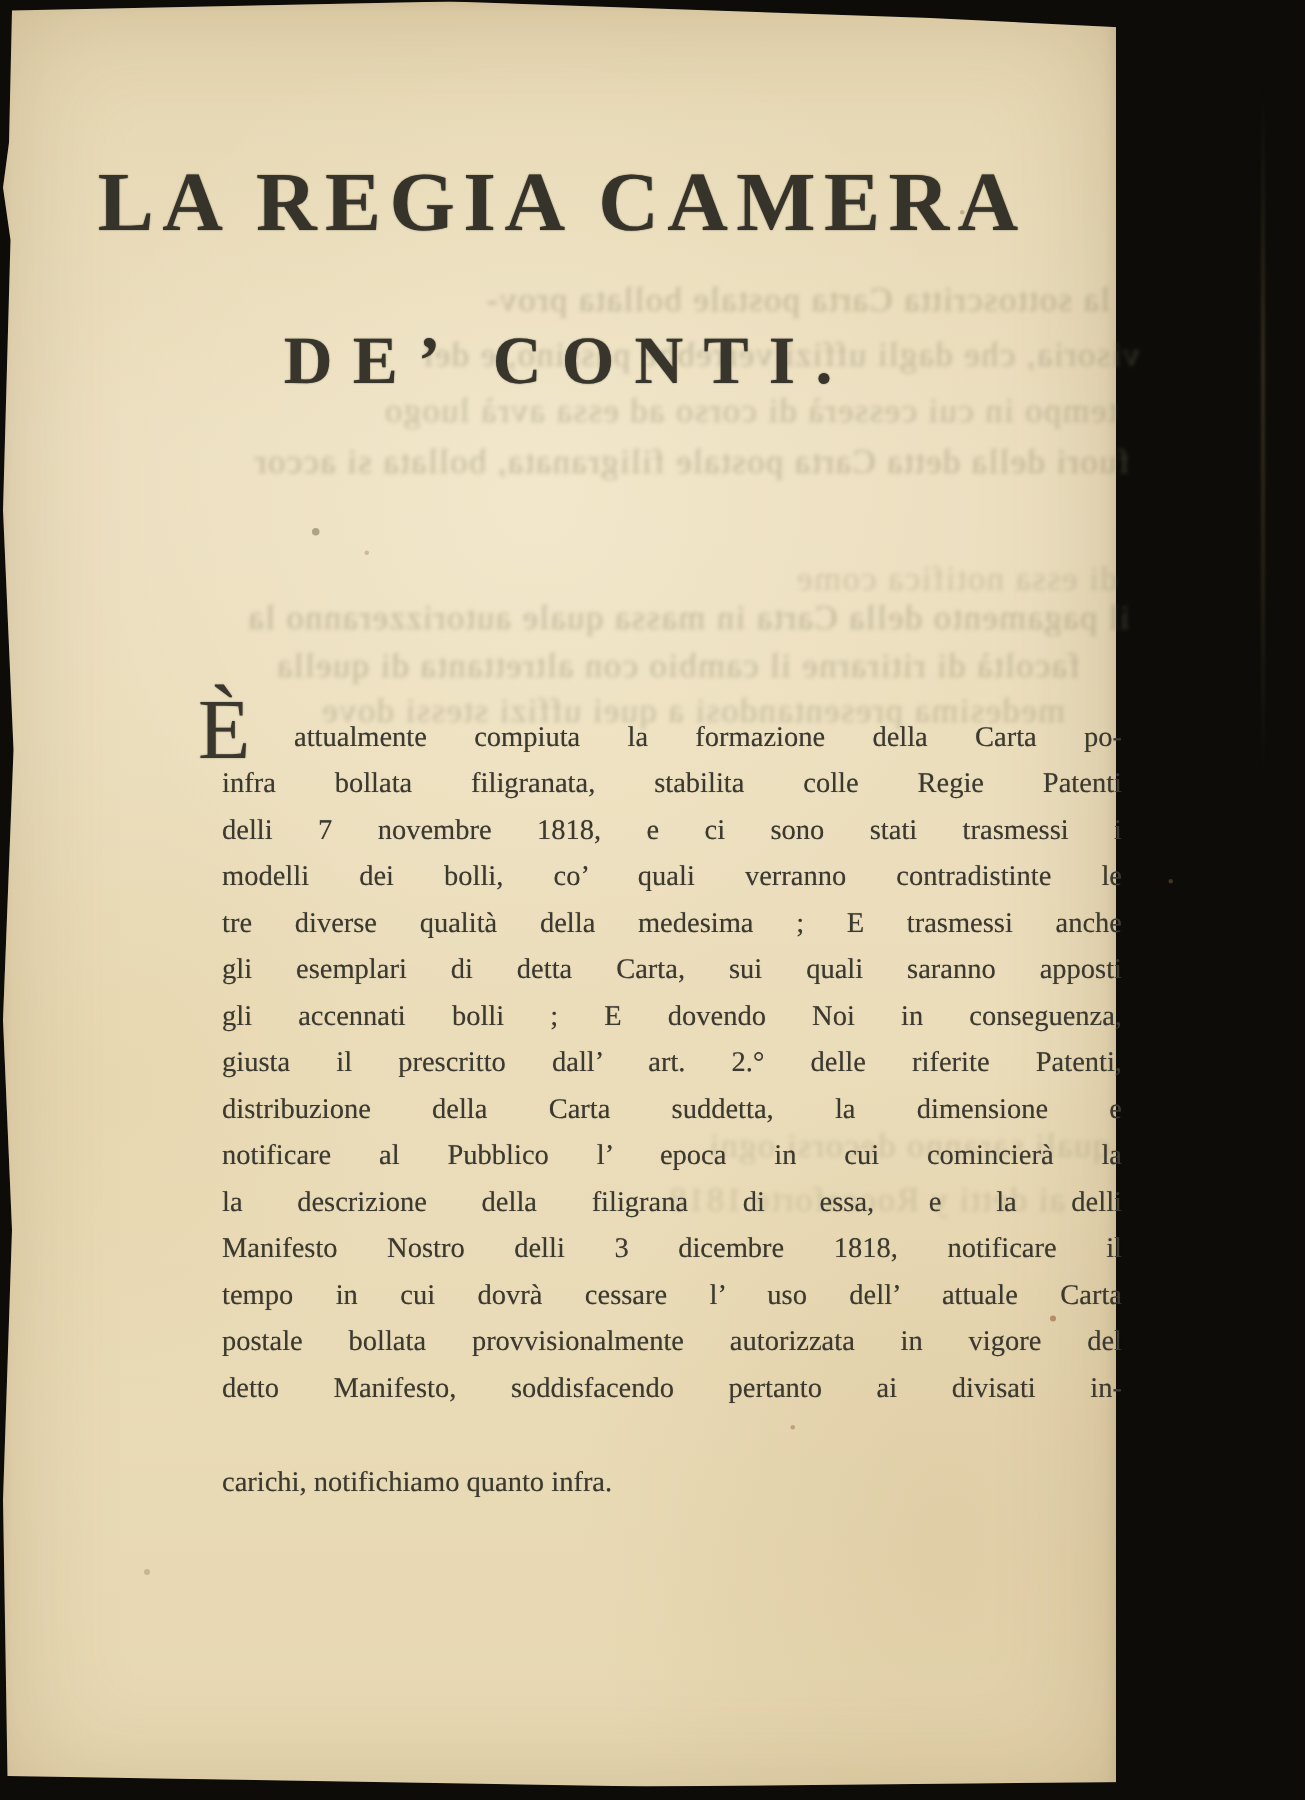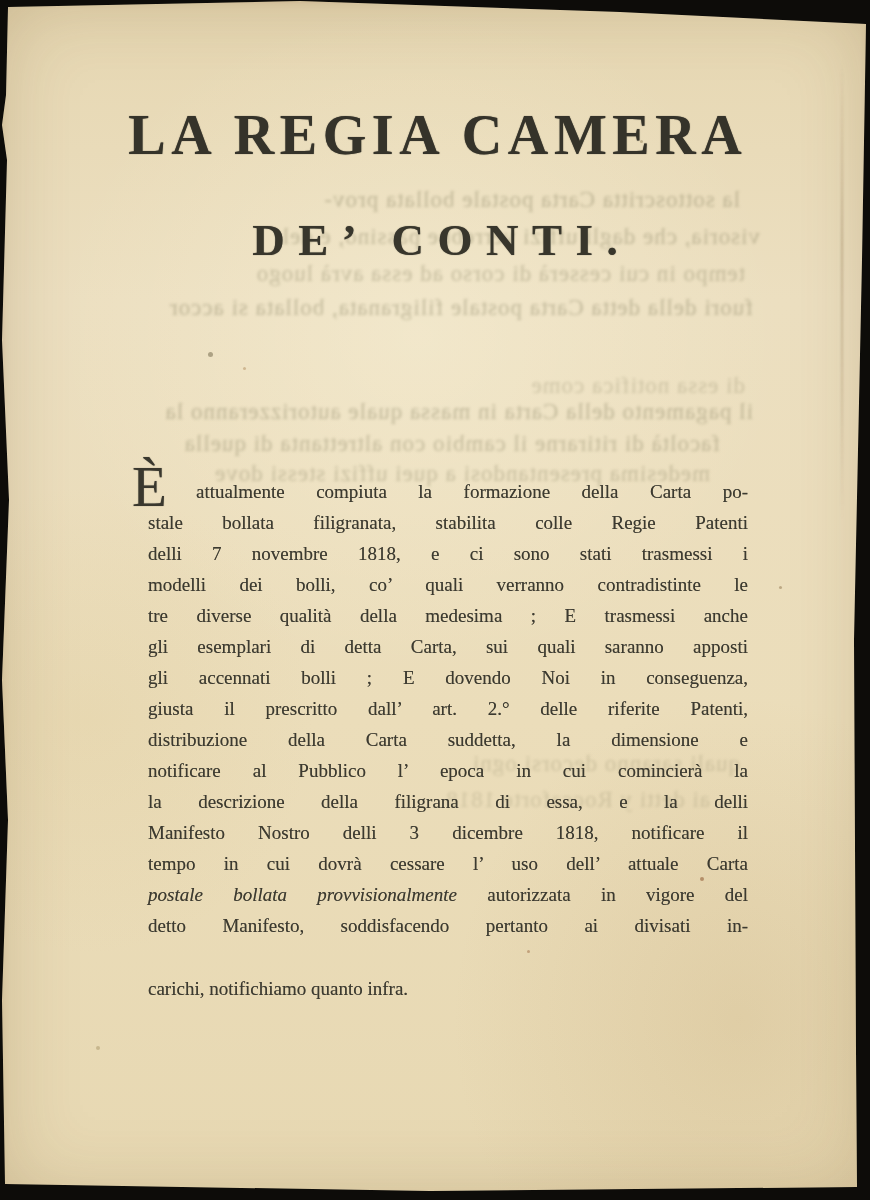--- a/index.html
+++ b/index.html
@@ -5,21 +5,21 @@
   html,body{margin:0;padding:0;}
   body{width:870px;height:1200px;overflow:hidden;background:#0d0c09;}
 
   .scan{
     position:relative;width:870px;height:1200px;
     background:#0d0c09;overflow:hidden;
     font-family:"Liberation Serif", serif;
   }
 
   .paper{
-    position:absolute;left:0;top:0;width:870px;height:1200px;
+    position:absolute;left:0;top:0;width:744px;height:1200px;
     background:
       radial-gradient(ellipse 60% 40% at 48% 28%, rgba(255,250,228,0.30), rgba(255,250,228,0) 70%),
       radial-gradient(ellipse 55% 45% at 85% 85%, rgba(186,156,104,0.20), rgba(186,156,104,0) 60%),
       radial-gradient(ellipse 40% 30% at 10% 60%, rgba(220,200,150,0.25), rgba(220,200,150,0) 65%),
       linear-gradient(180deg,#e6d7b2 0%, #ecdfc0 25%, #ebddba 60%, #e7d8b2 100%);
     box-shadow: inset 0 0 80px rgba(100,70,25,0.22), inset 0 0 10px rgba(100,70,25,0.18);
     clip-path: polygon(
       8px 7px, 300px 1px, 620px 12px, 866px 24px,
       862px 260px, 854px 640px, 856px 1050px, 857px 1187px,
       430px 1191px, 5px 1184px, 2px 1000px, 8px 820px,
@@ -69,21 +69,21 @@
     text-shadow:0 0 0.5px rgba(60,58,48,0.55);
   }
   .bodyline{
     height:31px;
     text-align:justify;
     text-align-last:justify;
     overflow:visible;
   }
   .bodyline.first{padding-left:48px;}
   .bodyline.last{text-align-last:left;margin-top:32px;}
-  .it{font-style:italic;margin-top:30px;}
+  .it{margin-top:30px;}
 
   .crease{
     position:absolute;left:841px;top:60px;width:2px;height:460px;
     background:linear-gradient(180deg, rgba(140,118,76,0) 0%, rgba(140,118,76,0.38) 40%, rgba(140,118,76,0.25) 70%, rgba(140,118,76,0) 100%);
     filter:blur(1px);
   }
 
   .speck{position:absolute;border-radius:50%;}
   .s1{left:208px;top:352px;width:5px;height:5px;background:rgba(120,110,80,0.55);}
   .s2{left:700px;top:877px;width:4px;height:4px;background:rgba(140,85,48,0.55);}
@@ -114,21 +114,21 @@
 
     <div class="crease"></div>
 
     <h1 class="title1">LA REGIA CAMERA</h1>
     <h1 class="title2">DE’ CONTI.</h1>
 
     <div class="dropcap">È</div>
 
     <div class="bodytext">
         <div class="bodyline first"><span>attualmente compiuta la formazione della Carta po-</span></div>
-        <div class="bodyline"><span>stale bollata filigranata, stabilita colle Regie Patenti</span></div>
+        <div class="bodyline"><span>infra bollata filigranata, stabilita colle Regie Patenti</span></div>
         <div class="bodyline"><span>delli 7 novembre 1818, e ci sono stati trasmessi i</span></div>
         <div class="bodyline"><span>modelli dei bolli, co’ quali verranno contradistinte le</span></div>
         <div class="bodyline"><span>tre diverse qualità della medesima ; E trasmessi anche</span></div>
         <div class="bodyline"><span>gli esemplari di detta Carta, sui quali saranno apposti</span></div>
         <div class="bodyline"><span>gli accennati bolli ; E dovendo Noi in conseguenza,</span></div>
         <div class="bodyline"><span>giusta il prescritto dall’ art. 2.° delle riferite Patenti,</span></div>
         <div class="bodyline"><span>distribuzione della Carta suddetta, la dimensione e</span></div>
         <div class="bodyline"><span>notificare al Pubblico l’ epoca in cui comincierà la</span></div>
         <div class="bodyline"><span>la descrizione della filigrana di essa, e la delli</span></div>
         <div class="bodyline"><span>Manifesto Nostro delli 3 dicembre 1818, notificare il</span></div>

